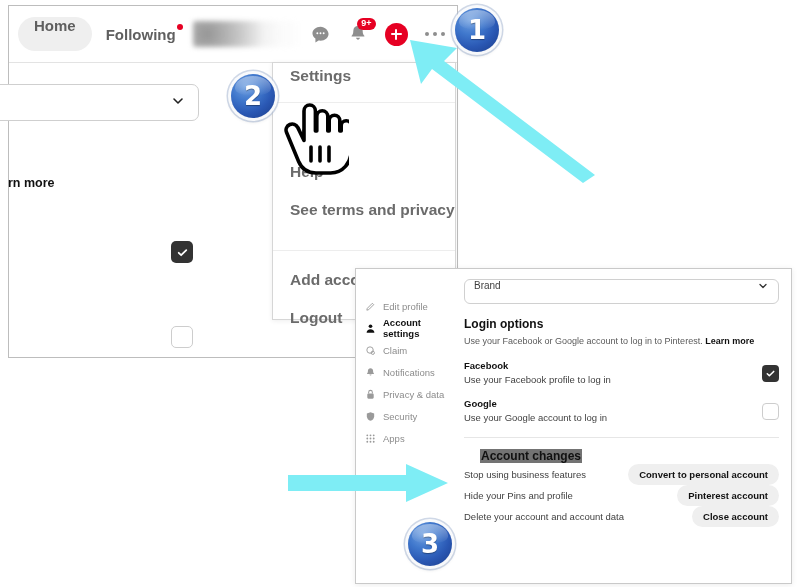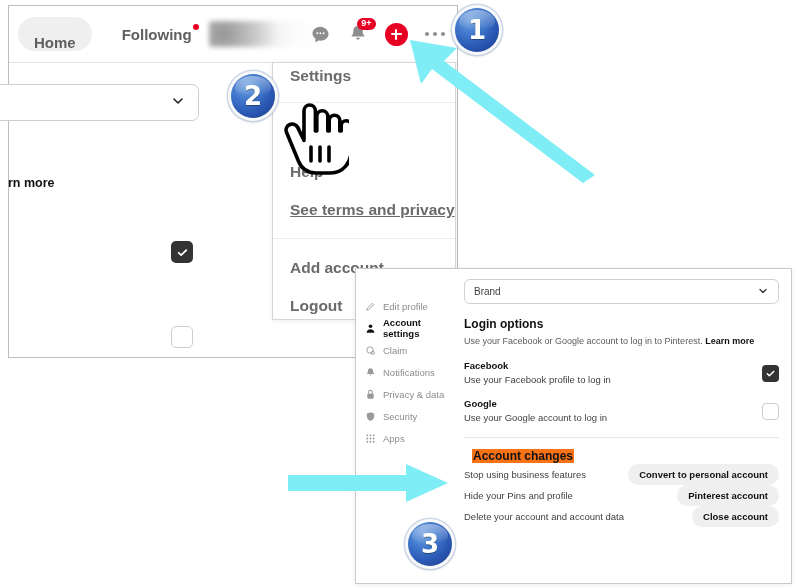--- a/index.html
+++ b/index.html
@@ -17,25 +17,25 @@
     position:absolute;left:8px;top:5px;width:450px;height:353px;
     background:#fff;border:1px solid #bdbdbd;box-sizing:border-box;
   }
   .bg-topbar{
     position:absolute;left:0;top:0;width:100%;height:56px;
     background:#fff;box-sizing:border-box;
     display:flex;align-items:center;
   }
   .home-pill{
     margin-left:9px;height:34px;padding:0 16px;border-radius:18px;
-    background:#efefef;display:flex;align-items:flex-end;justify-content:center;
+    background:#efefef;display:flex;align-items:flex-start;justify-content:center;
     font-size:15px;font-weight:bold;color:#5f5f5f;
   }
   .following{
-    margin-left:30px;font-size:15px;font-weight:bold;color:#5f5f5f;
+    margin-left:14px;font-size:15px;font-weight:bold;color:#5f5f5f;
     position:relative;
   }
   .red-dot{
     position:absolute;right:-7px;top:-2px;width:6px;height:6px;border-radius:50%;
     background:#e60023;
   }
   .avatar-blur{
     margin-left:17px;width:105px;height:26px;border-radius:3px;
     background:
       radial-gradient(circle at 14px 13px, rgba(120,120,120,.75) 0%, rgba(150,150,150,.45) 38%, rgba(215,215,215,.18) 62%, rgba(255,255,255,0) 80%),
@@ -88,21 +88,21 @@
     box-shadow:0 1px 5px rgba(0,0,0,.07);
   }
   .menu-item{
     height:auto;padding:0 0 0 17px;display:flex;align-items:center;
     font-size:15.5px;font-weight:bold;color:#6b6b6b;
   }
   .menu-sep{height:1px;background:#ededed;margin:0;}
   .mi1{margin-top:4px;margin-bottom:17px;}
   .mi2{margin-top:19px;}
   .mi3{margin-top:23px;margin-bottom:20px;}
-  .mi4{margin-top:0px;margin-bottom:19px;text-decoration:underline;}
+  .mi4{margin-top:0px;margin-bottom:31px;}
   .mi5{margin-top:20px;margin-bottom:20px;}
   .mi6{margin-top:0;}
 
   
   .settings{
     position:absolute;left:355px;top:268px;width:437px;height:316px;
     background:#fff;border:1px solid #c9c9c9;box-sizing:border-box;
     box-shadow:0 1px 6px rgba(0,0,0,.08);
     overflow:hidden;
   }
@@ -116,39 +116,39 @@
   }
   .side-item.active{color:#111;font-weight:bold;}
   .side-ic{width:11px;height:11px;display:flex;align-items:center;justify-content:center;flex:none;}
 
   .set-main{
     position:absolute;left:103px;top:0;right:0;height:100%;
     padding:10px 12px 0 5px;box-sizing:border-box;
   }
   .brand-select{
     width:100%;height:25px;border:1px solid #d0d0d0;border-radius:6px;
-    box-sizing:border-box;display:flex;align-items:center;padding:0 9px;
+    box-sizing:border-box;display:flex;padding:0 9px;
     font-size:10px;color:#3f3f3f;background:#fff;
   }
   .brand-select .chev{margin-left:auto;}
   .sec-title{font-size:12px;font-weight:bold;color:#111;margin:13px 0 4px;}
   .sec-sub{font-size:9px;color:#5a5a5a;line-height:1.35;}
   .sec-sub b{color:#111;}
   .opt-row{display:flex;align-items:flex-start;margin-top:13px;}
   .opt-text{flex:1;}
   .opt-h{font-size:9.5px;font-weight:bold;color:#111;margin-bottom:3px;}
   .opt-d{font-size:9.5px;color:#3f3f3f;}
   .cbx-s{width:17px;height:17px;border-radius:4px;box-sizing:border-box;
     display:flex;align-items:center;justify-content:center;flex:none;margin-top:5px;}
   .cbx-s.on{background:#333;}
   .cbx-s.off{background:#fff;border:1.3px solid #cdcdcd;}
   .hr{height:1px;background:#e6e6e6;margin:14px 0 0;}
   .acct-title{
-    font-size:12px;font-weight:bold;color:#111;margin:11px 8px 0;
-    display:inline-block;background:#f97316;padding:0 1px;
+    font-size:12px;font-weight:bold;color:#111;margin:11px 16px 0;
+    display:inline-block;background:#737373;padding:0 1px;
   }
   .acct-row{display:flex;align-items:center;margin-top:0;}
   .acct-label{font-size:9.5px;color:#3f3f3f;flex:1;}
   .pill-btn{
     background:#efefef;border-radius:13px;padding:5px 11px;
     font-size:9.5px;font-weight:bold;color:#111;white-space:nowrap;
   }
 
   
   .arrow{position:absolute;}

